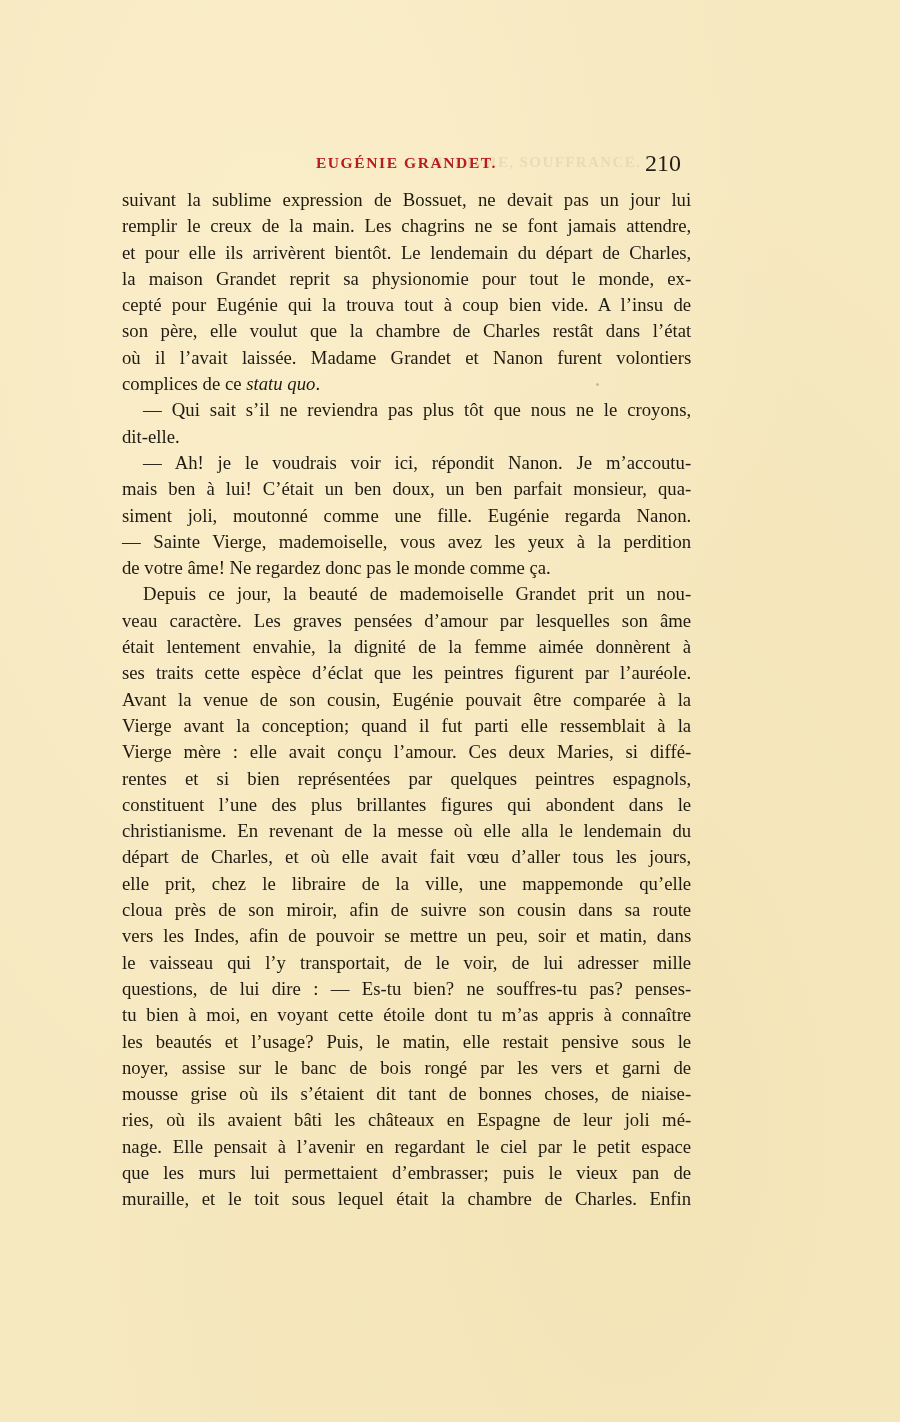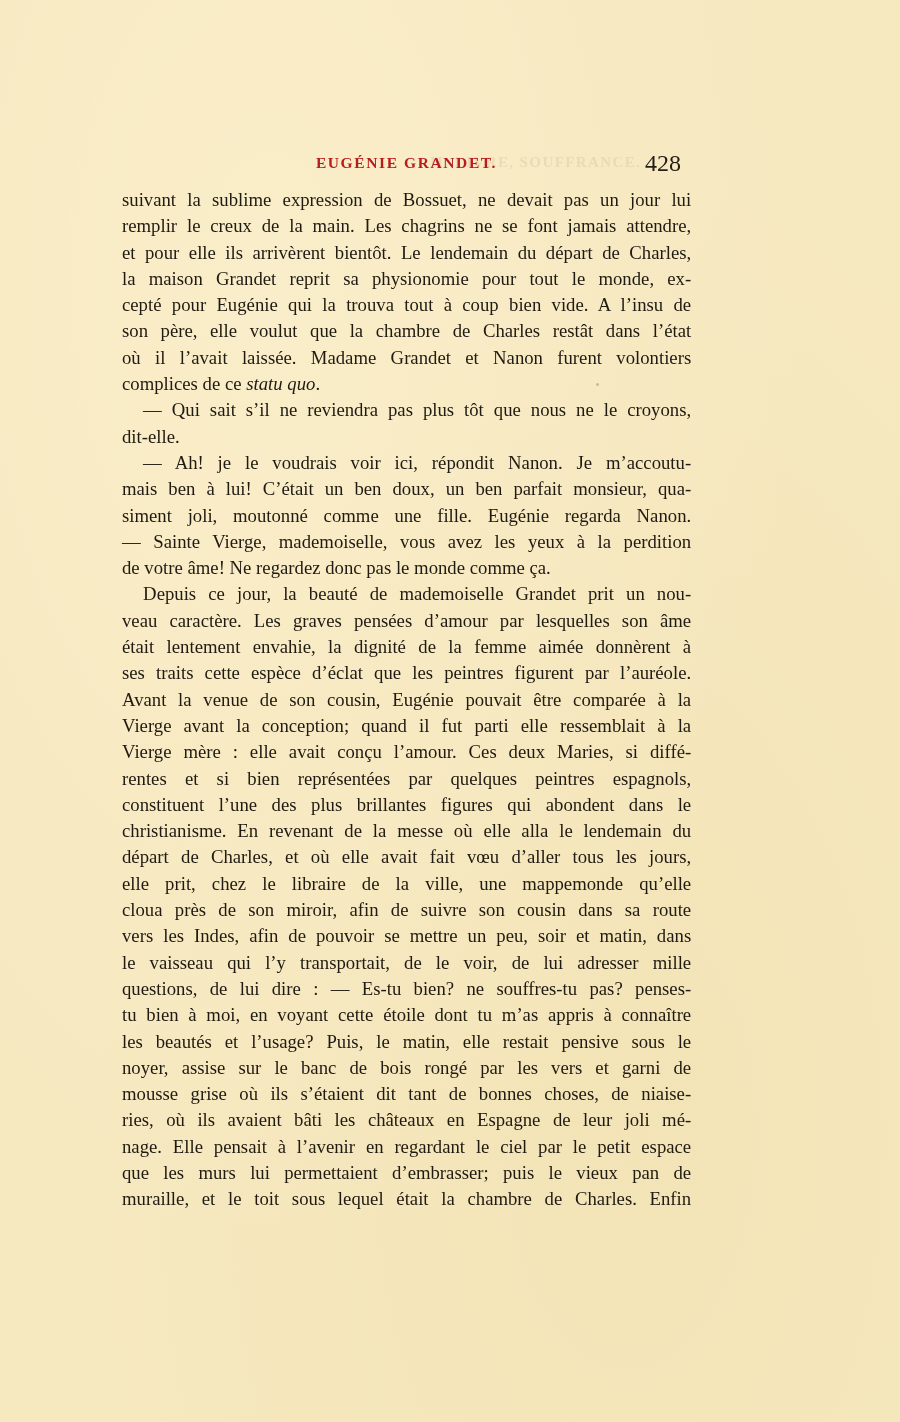--- a/index.html
+++ b/index.html
@@ -102,21 +102,21 @@
   </style>
 </head>
 <body>
 
 <div class="page">
 
   <div class="bleed">II. LIVRE, SOUFFRANCE.</div>
 
   <div class="running-head">
     <span class="running-title">EUGÉNIE GRANDET.</span>
-    <span class="page-number">428</span>
+    <span class="page-number">210</span>
   </div>
 
   <div class="body-text">
     <span class="line">suivant la sublime expression de Bossuet, ne devait pas un jour lui</span>
     <span class="line">remplir le creux de la main. Les chagrins ne se font jamais attendre,</span>
     <span class="line">et pour elle ils arrivèrent bientôt. Le lendemain du départ de Charles,</span>
     <span class="line">la maison Grandet reprit sa physionomie pour tout le monde, ex-</span>
     <span class="line">cepté pour Eugénie qui la trouva tout à coup bien vide. A l’insu de</span>
     <span class="line">son père, elle voulut que la chambre de Charles restât dans l’état</span>
     <span class="line">où il l’avait laissée. Madame Grandet et Nanon furent volontiers</span>

